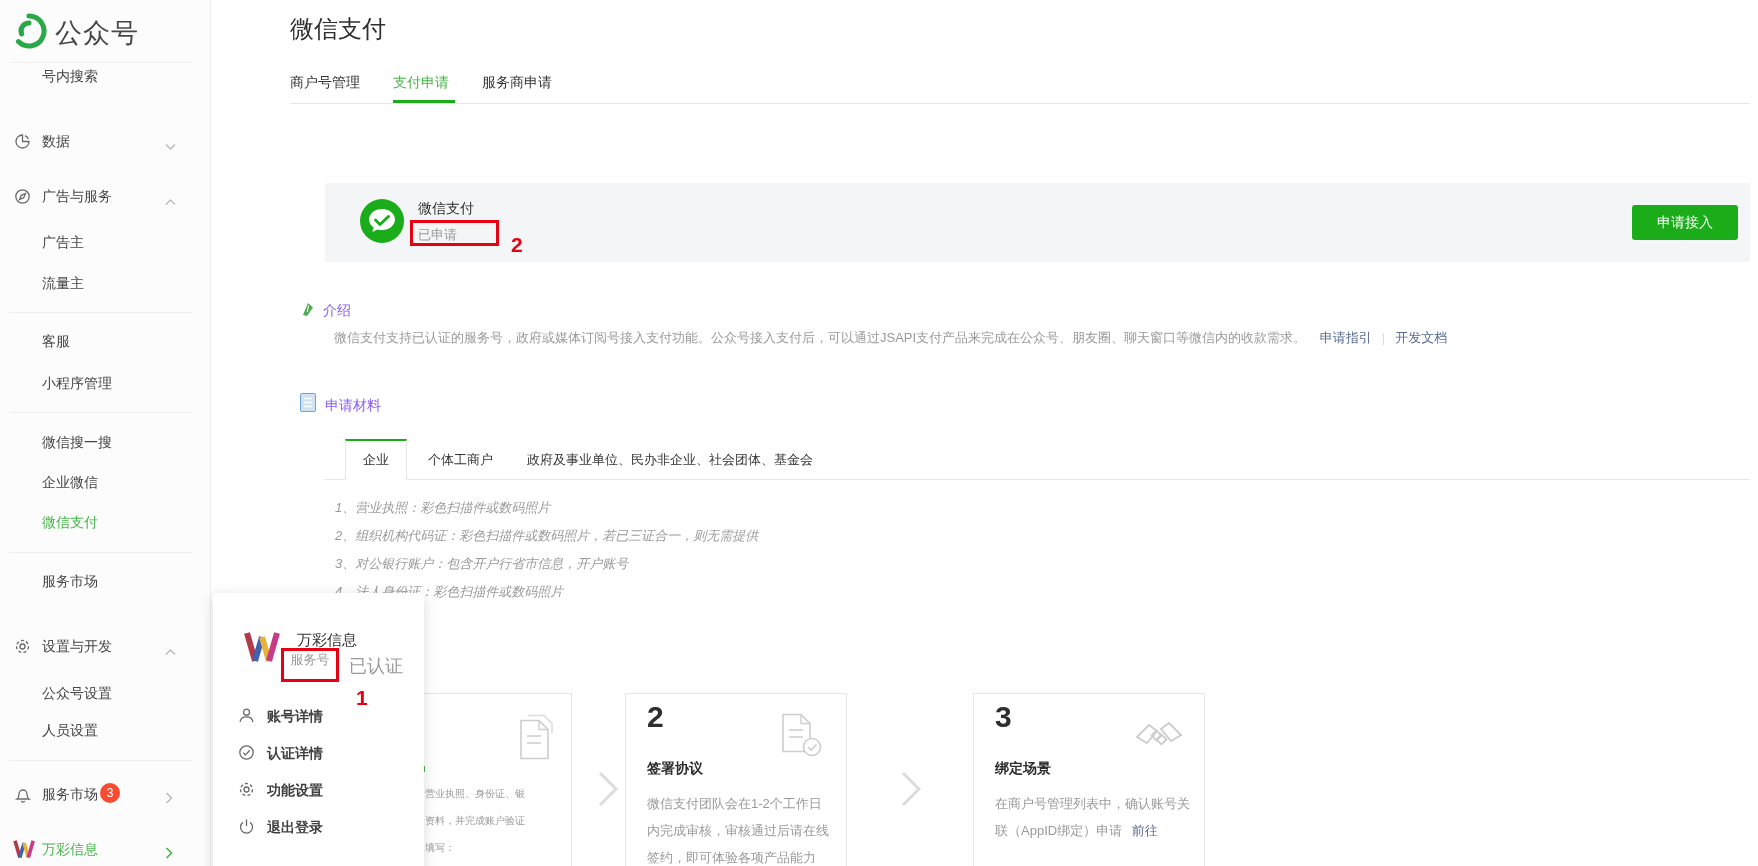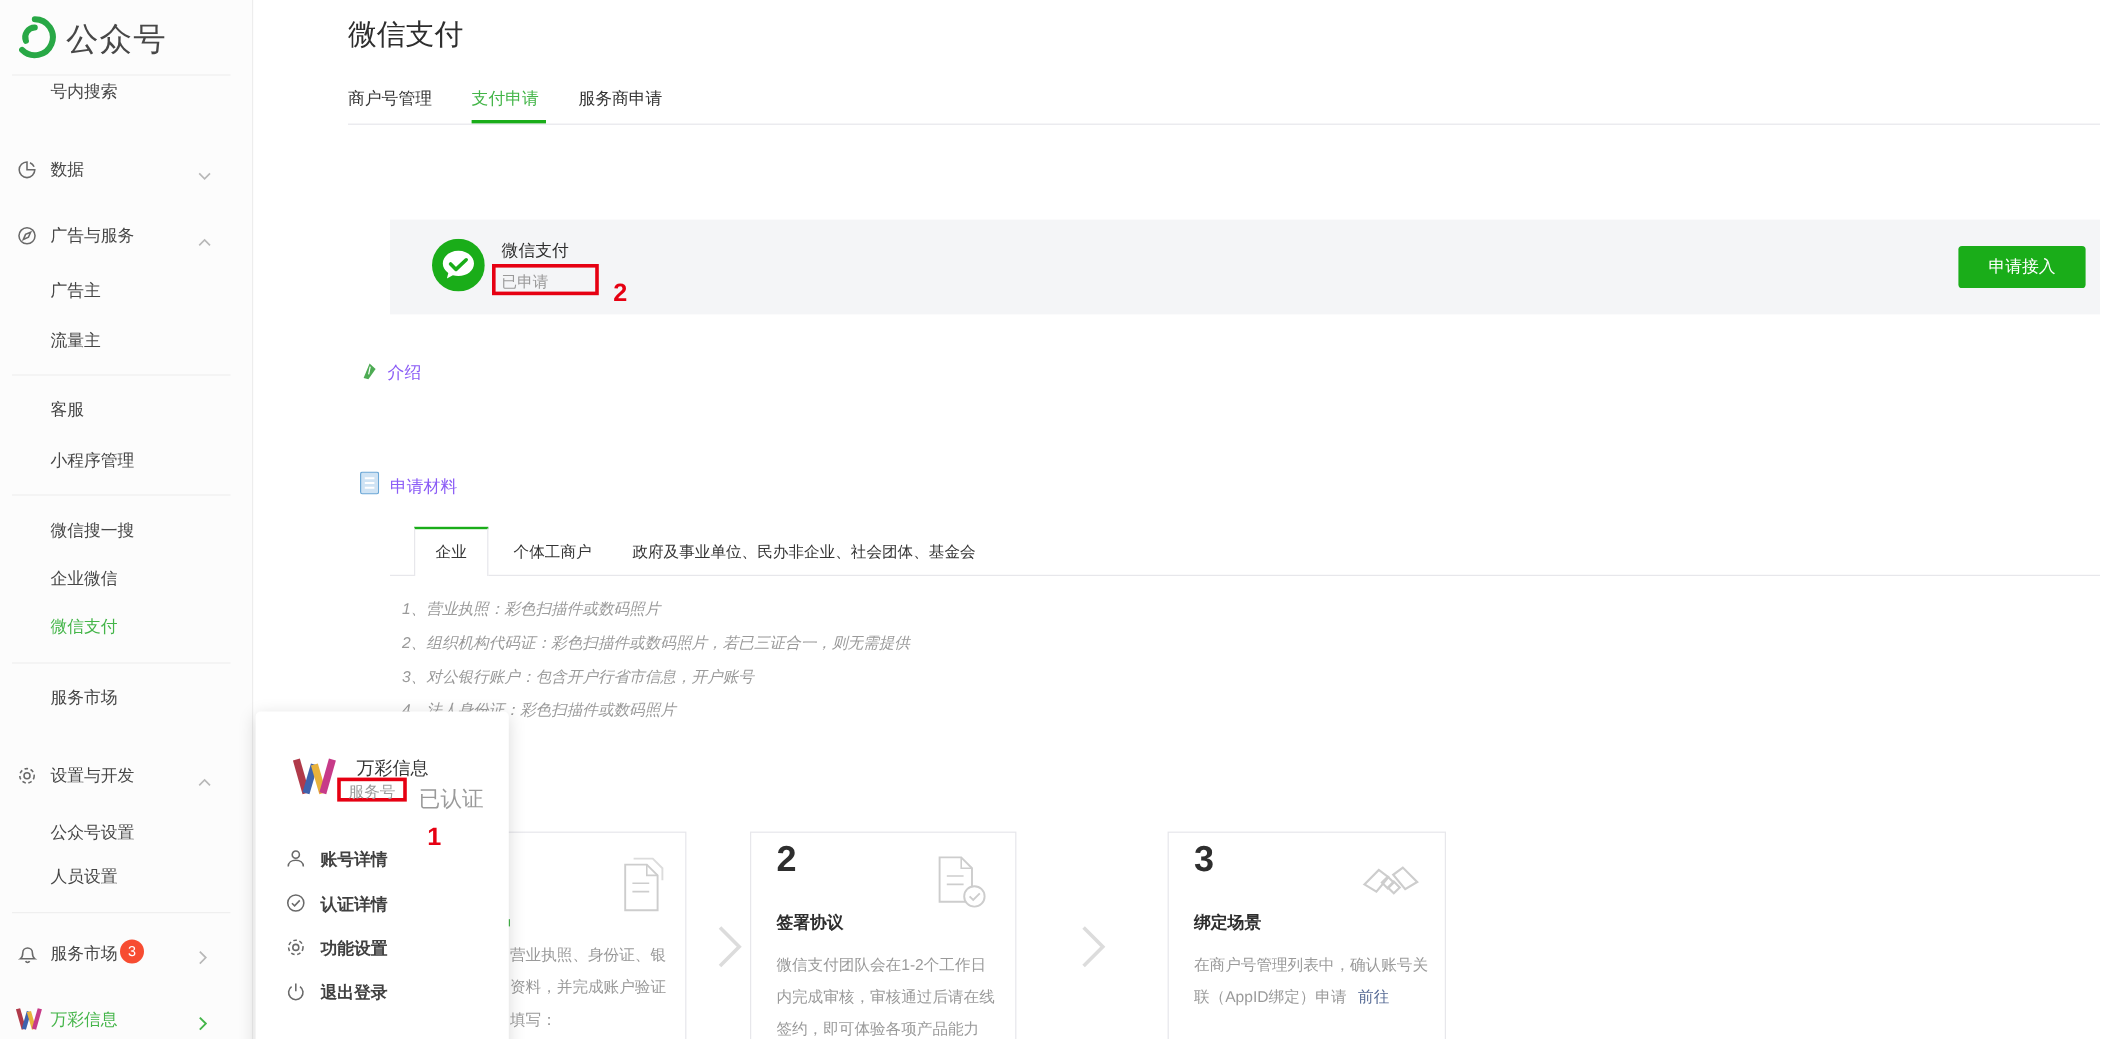--- a/index.html
+++ b/index.html
@@ -48,27 +48,27 @@
     font-size:13px; color:#353535; text-align:center; line-height:38px; cursor:pointer; }
   .mtab { position:absolute; top:451px; font-size:13px; color:#353535; cursor:pointer; white-space:nowrap; }
   .mitem { position:absolute; left:335px; font-size:13px; color:#9a9a9a; white-space:nowrap;font-style:italic; }
   
   .card { position:absolute; top:693px; height:200px; background:#fff; border:1px solid #e7e7eb; }
   .card-num { position:absolute; left:21px; top:6px; font-size:30px; font-weight:bold; color:#2e2e2e; }
   .card-title { position:absolute; left:21px; top:66px; font-size:14px; font-weight:bold; color:#2e2e2e; }
   .card-desc { position:absolute; left:21px; top:96px; font-size:13px; color:#9a9a9a; line-height:27px; }
   .card-icon { position:absolute; }
   .sep-chev { position:absolute; top:770px; }
-  .frag { position:absolute; font-size:13px; color:#9a9a9a; white-space:nowrap; }
+  .frag { position:absolute; font-size:10px; color:#9a9a9a; white-space:nowrap; }
   .frag-green { position:absolute; left:420px; top:766px; width:5px; height:6px; background:#44b549; }
   
   .popup { position:absolute; left:213px; top:593px; width:211px; height:290px; background:#fff;
     border-radius:4px; box-shadow:0 3px 14px rgba(0,0,0,0.15); z-index:50; }
   .popup-name { position:absolute; left:84px; top:38px; font-size:15px; color:#333; }
-  .popup-type { position:absolute; left:68px; top:55px; width:58px; height:20px; border:3px solid #e60012;
+  .popup-type { position:absolute; left:68px; top:55px; width:58px; height:34px; border:3px solid #e60012;
     font-size:13px; color:#9a9a9a; text-align:center; line-height:18px; }
   .popup-verified { position:absolute; left:136px; top:61px; font-size:18px; color:#9a9a9a; }
   .popup-anno { position:absolute; left:143px; top:93px; font-size:21px; font-weight:bold; color:#e60012; }
   .pmenu { position:absolute; left:0; width:211px; height:26px; cursor:pointer; }
   .pmenu .picon { position:absolute; left:25px; top:2px; }
   .pmenu .plabel { position:absolute; left:54px; top:3px; font-size:14px; color:#404040;font-weight:bold; }
 </style>
 </head>
 <body>
 
@@ -230,20 +230,24 @@
 
   <div class="sec-head" style="left:300px;top:300px">
     <span>
       <svg width="17" height="17" viewBox="0 0 17 17">
         <path d="M3,15 L8,3 L13,7.5 L7,16 Z" fill="#4dab53"></path>
         <path d="M8.5,5.5 L7.2,12" stroke="#fff" stroke-width="1"></path>
       </svg>
     </span>
     <span>介绍</span>
   </div>
+  <div class="desc-row">
+    <span>微信支付支持已认证的服务号，政府或媒体订阅号接入支付功能。公众号接入支付后，可以通过JSAPI支付产品来完成在公众号、朋友圈、聊天窗口等微信内的收款需求。</span>
+    <span style="margin-left:10px"><a class="tlink">申请指引</a></span><span class="link-sep">|</span><a class="tlink">开发文档</a>
+  </div>
 
   <div class="sec-head" style="left:300px;top:393px">
     <span>
       <svg width="16" height="19" viewBox="0 0 16 19">
         <rect x="0.5" y="0.5" width="15" height="18" rx="1.5" fill="#cfe3f4" stroke="#6ba7d6"></rect>
         <path d="M4,5.5 h8 M4,9.5 h8 M4,13.5 h8" stroke="#fff" stroke-width="1.6"></path>
       </svg>
     </span>
     <span style="margin-left:3px">申请材料</span>
   </div>

